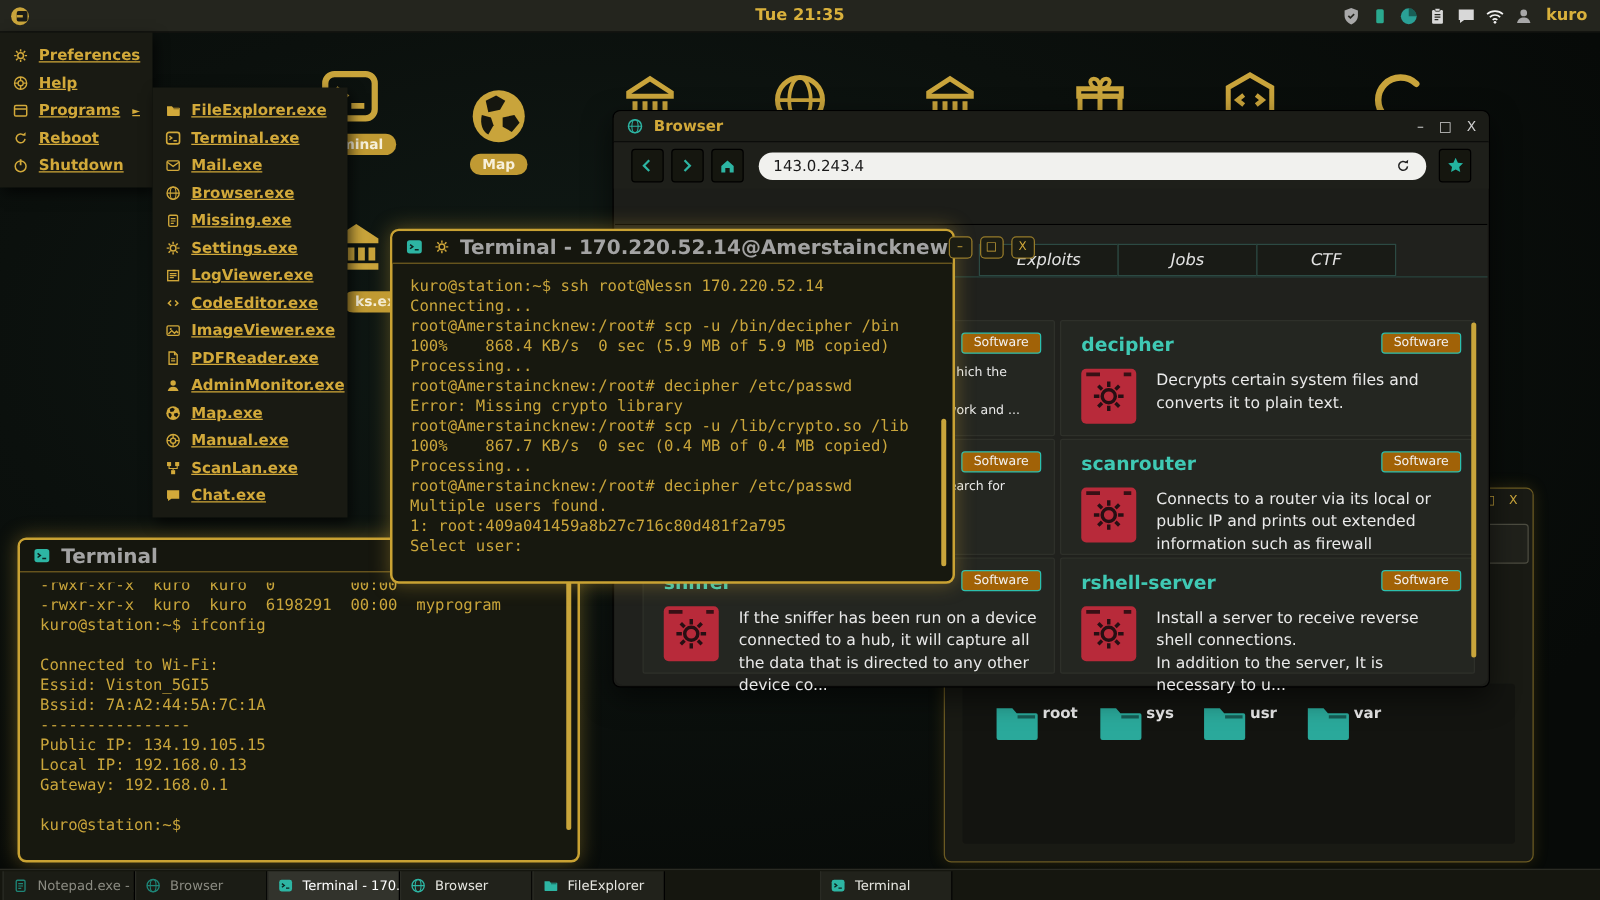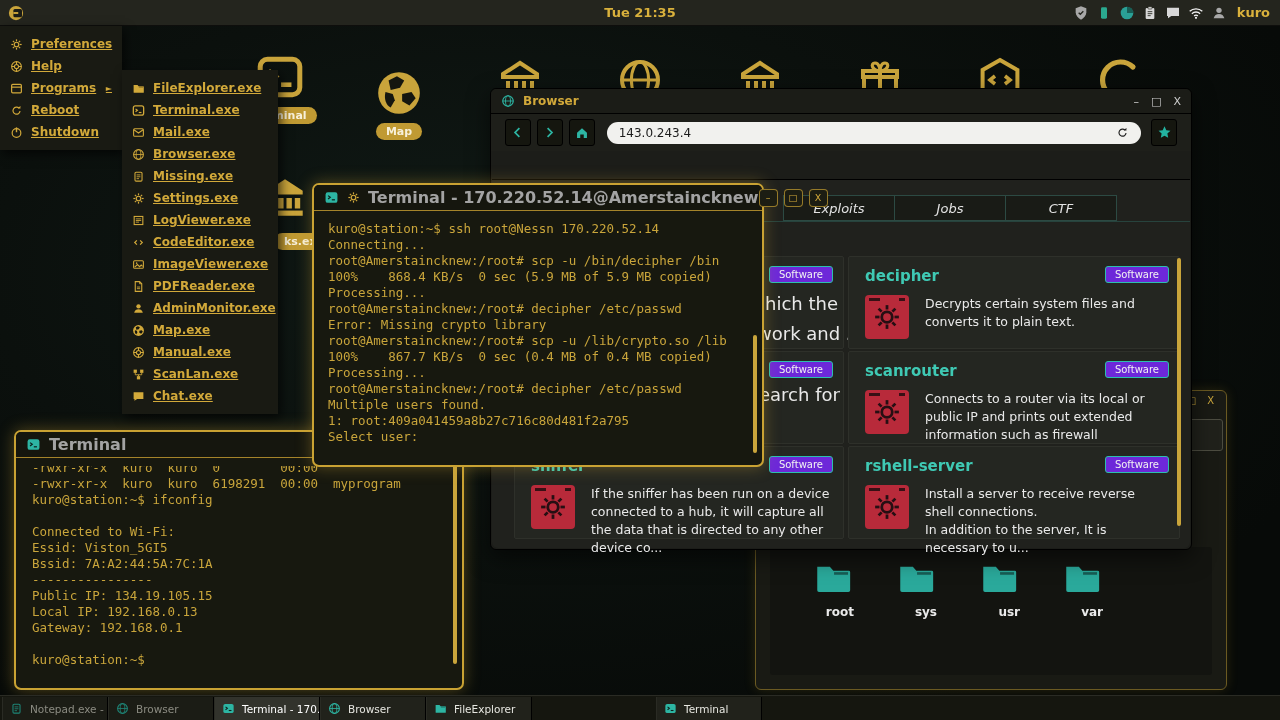--- a/index.html
+++ b/index.html
@@ -39,21 +39,21 @@
 
   
   .win{position:absolute;border-radius:6px;}
 
   
   .fe-win{left:755px;top:390px;width:470px;height:298px;background:#191a14;border:1px solid #6b5a22;
     box-shadow:0 0 12px rgba(190,150,40,.18);z-index:2;}
   .fe-controls{position:absolute;right:12px;top:4px;display:flex;gap:11px;color:#c9a53b;font-size:10px;}
   .fe-box{position:absolute;right:3px;top:28px;width:34px;height:30px;border:1px solid #4c4c40;background:#20211b;border-radius:3px;}
   .fe-content{position:absolute;left:14px;top:156px;width:442px;height:128px;background:#131410;border-radius:3px;display:flex;padding-left:22px;padding-top:10px;box-sizing:border-box;gap:21px;}
-  .folder-item{width:62px;display:flex;flex-direction:column;align-items:flex-end;color:#2aa99b;}
+  .folder-item{width:62px;display:flex;flex-direction:row;align-items:flex-start;color:#2aa99b;}
   .folder-item .flabel{color:#eaeaea;font-size:12px;font-weight:600;margin-top:6px;}
 
   
   .browser-win{left:490px;top:88px;width:700px;height:460px;background:#1c1d19;border:1px solid #000;
     box-shadow:0 8px 22px rgba(0,0,0,.55);z-index:3;}
   .b-title{height:24px;display:flex;align-items:center;background:#1b1c17;border-bottom:1px solid #000;border-radius:6px 6px 0 0;}
   .b-title .ic{margin-left:10px;color:#2db5a3;}
   .b-title-text{color:#d2a93a;font-size:12px;font-weight:700;margin-left:8px;}
   .wcontrols{margin-left:auto;margin-right:10px;display:flex;gap:12px;color:#cfcfcf;font-size:11px;}
   .wbtn{cursor:default;}
@@ -66,26 +66,26 @@
   .url .refresh{margin-left:auto;color:#222;}
   .bookmark-btn{width:25px;height:25px;margin-left:10px;background:#15160f;border:1px solid #000;border-radius:3px;color:#23b3a0;display:flex;align-items:center;justify-content:center;}
   .b-content{position:absolute;left:1px;top:90px;right:1px;bottom:1px;background:#20211d;border-top:1px solid #000;border-radius:0 0 6px 6px;}
   .site-tabs{position:absolute;left:0;right:0;top:15px;height:27px;border-bottom:1px solid #27433d;display:flex;padding-left:292px;box-sizing:border-box;font-style:italic;}
   .site-tab{width:112px;height:26px;margin-left:-1px;border:1px solid #2c4a43;background:#191b16;color:#e3e3e3;font-size:13px;display:flex;align-items:center;justify-content:center;box-sizing:border-box;}
   .cards{position:absolute;left:22px;top:76px;width:666px;height:289px;}
   .card{position:absolute;background:#242621;border:1px solid #2e302a;border-radius:2px;height:93px;box-sizing:border-box;}
   .cL{left:0;width:330px;} .cR{left:334px;width:332px;}
   .cy0{top:0}.cy1{top:95px}.cy2{top:190px}
   .card-title{position:absolute;left:16px;top:10px;color:#3fc9b4;font-size:15px;font-weight:700;}
-  .badge{position:absolute;right:10px;top:9px;border:1px solid #2cbfae;color:#f2f2f2;font-size:10px;padding:2px 9px;border-radius:3px;background:#6d28d9;}
+  .badge{position:absolute;right:10px;top:9px;border:1px solid #2cbfae;color:#f2f2f2;font-size:10px;padding:2px 9px;border-radius:3px;background:#a16207;}
   .app-ico{position:absolute;left:16px;top:38px;width:44px;height:44px;background:#b82a3a;border-radius:4px;color:#260f13;display:flex;align-items:center;justify-content:center;}
   .app-ico::before{content:"";position:absolute;top:3px;left:4px;width:11px;height:2.5px;background:rgba(32,12,15,.85);}
   .app-ico::after{content:"";position:absolute;top:3px;right:4px;width:6px;height:2.5px;background:rgba(32,12,15,.85);}
   .card-desc{position:absolute;left:76px;top:38px;right:12px;color:#e9e9e9;font-size:12.5px;line-height:1.45;white-space:pre-line;}
-  .frag{position:absolute;color:#e9e9e9;font-size:18px;white-space:nowrap;}
+  .frag{position:absolute;color:#e9e9e9;font-size:10px;white-space:nowrap;}
   .cL.cy0 .f0{left:250px;top:36px;} .cL.cy0 .f1{left:242px;top:66px;}
   .cL.cy1 .f0{left:244px;top:32px;}
   .b-scroll{position:absolute;right:9px;top:78px;width:4px;height:268px;background:#c9a53b;border-radius:2px;}
 
   
   .term{background:#17180f;border:2px solid #c9a233;box-shadow:0 0 16px rgba(205,165,55,.38);border-radius:7px;}
   .term-main{left:312px;top:183px;width:448px;height:280px;z-index:4;}
   .term-small{left:14px;top:430px;width:446px;height:256px;z-index:2;}
   .t-title{height:25px;display:flex;align-items:center;padding:0 10px;border-bottom:1px solid #a5842a;background:#15160e;border-radius:5px 5px 0 0;}
   .t-title .term-ic{color:#2db5a3;}

